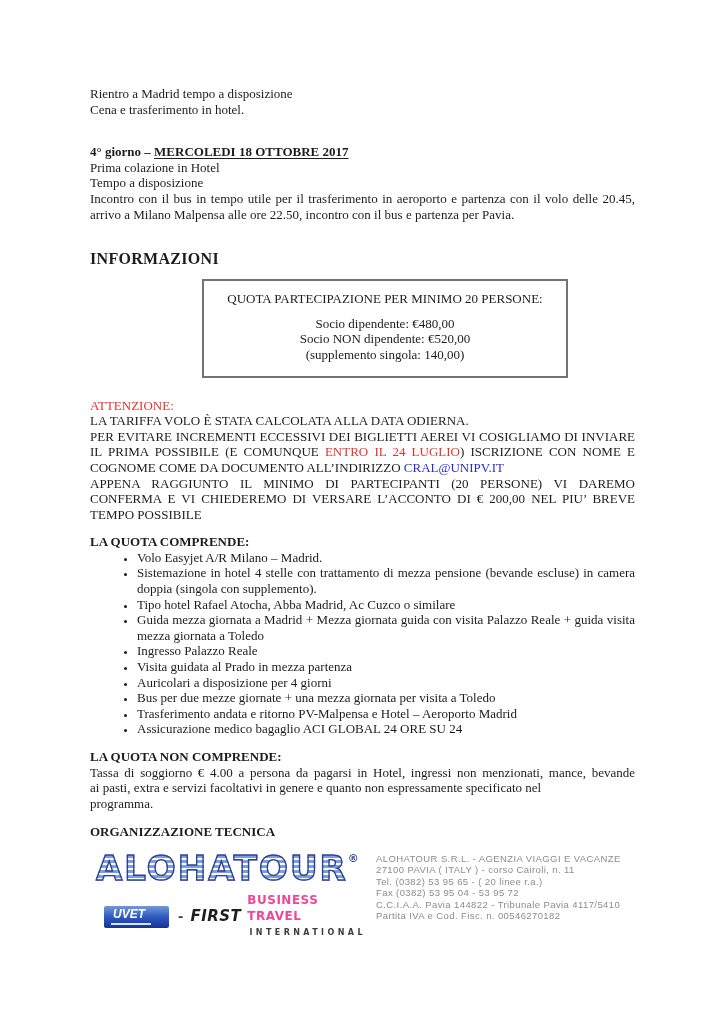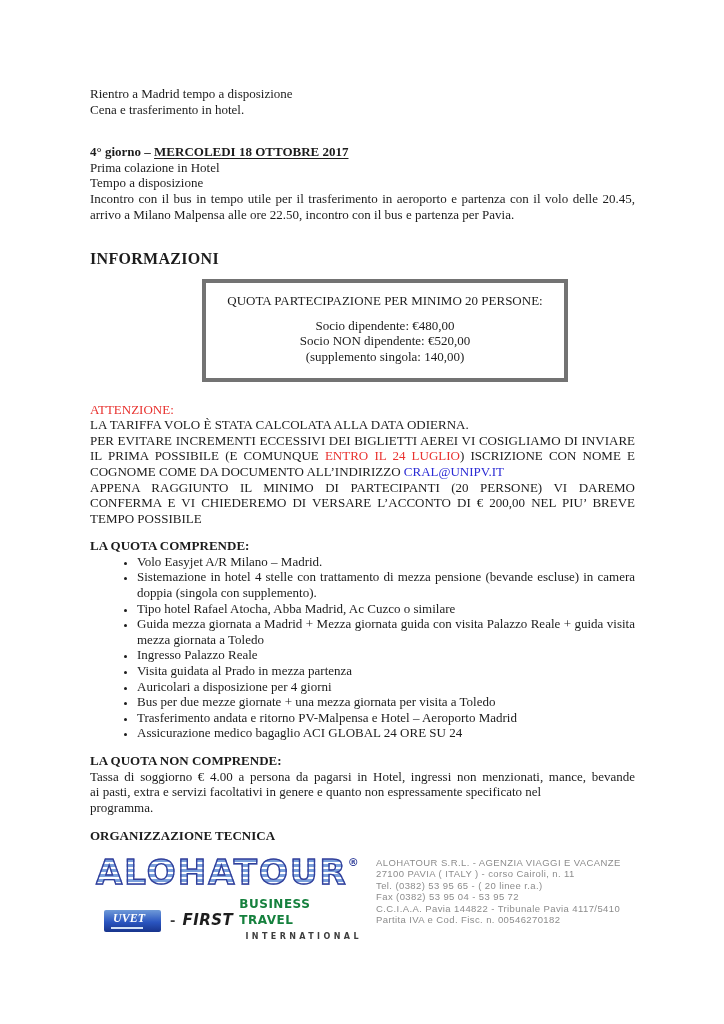--- a/index.html
+++ b/index.html
@@ -28,21 +28,21 @@
     line-height: 19px;
     letter-spacing: 0.3px;
   }
   .h2 { margin-top: 12px; font-weight: bold; }
   .h2.org { margin-top: 13px; }
 
   .quota-box {
     margin-top: 11px;
     margin-left: 112px;
     width: 366px;
-    border: 4px solid #737373;
+    border: 2px solid #737373;
     text-align: center;
     padding: 10px 10px 13px 10px;
   }
   .quota-title { margin-bottom: 9px; }
   .quota-line { }
 
   .attenzione { margin-top: 20px; }
   .att-label { color: var(--warning-red); }
   .att-par { }
   .att-par.just { text-align: justify; }
@@ -78,26 +78,26 @@
     font-size: 11px;
     vertical-align: 18px;
     font-weight: bold;
   }
   .uvet-row { margin-top: 7px; margin-left: 14px; display: flex; align-items: center; }
   .uvet-badge {
     position: relative;
     display: inline-block;
     background: linear-gradient(180deg, #6f9ad8 0%, var(--uvet-blue) 55%, #18348c 100%);
     color: #ffffff;
-    font-family: Liberation Serif, serif;
+    font-family: Liberation Sans, sans-serif;
     font-style: italic;
     font-weight: bold;
     font-size: 12px;
     line-height: 12px;
-    padding: 2px 16px 8px 9px;
+    padding: 2px 24px 8px 9px;
     border-radius: 2px;
   }
   .uvet-badge::after {
     content: "";
     position: absolute;
     left: 7px; right: 18px; bottom: 3px; height: 2px;
     background: #d5e2f5;
   }
   .sep-dash { margin: 0 7px 0 9px; font-weight: bold; color: #3a3a3a; font-family: "DejaVu Sans", sans-serif; }
   .first {
@@ -107,21 +107,21 @@
     font-size: 15px;
     color: #1e1e1e;
     margin-right: 6px;
     letter-spacing: 0.5px;
   }
   .btcol { display: inline-flex; flex-direction: column; align-items: center; }
   .bt {
     font-family: "DejaVu Sans", sans-serif;
     font-weight: bold;
     font-size: 12px;
-    color: #15803d;
+    color: #ec4899;
     letter-spacing: 0.5px;
   }
   .intl {
     font-family: "DejaVu Sans", sans-serif;
     font-weight: bold;
     font-size: 8px;
     color: #3d3d3d;
     letter-spacing: 3.4px;
     margin-top: 1px;
   }

